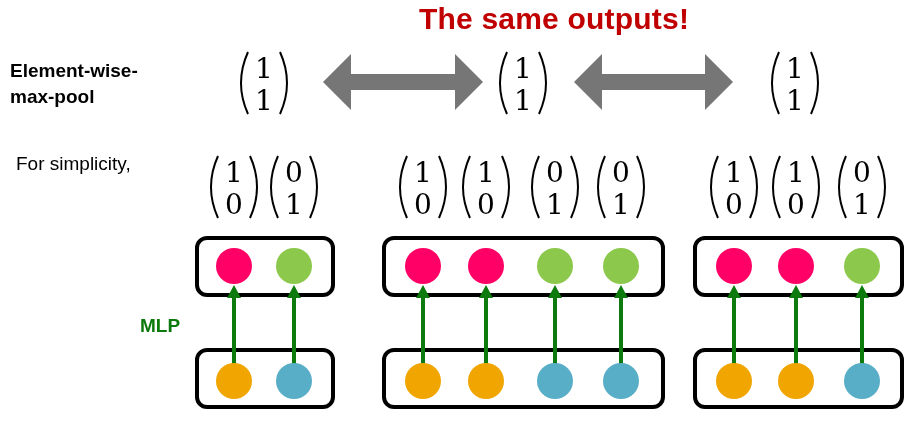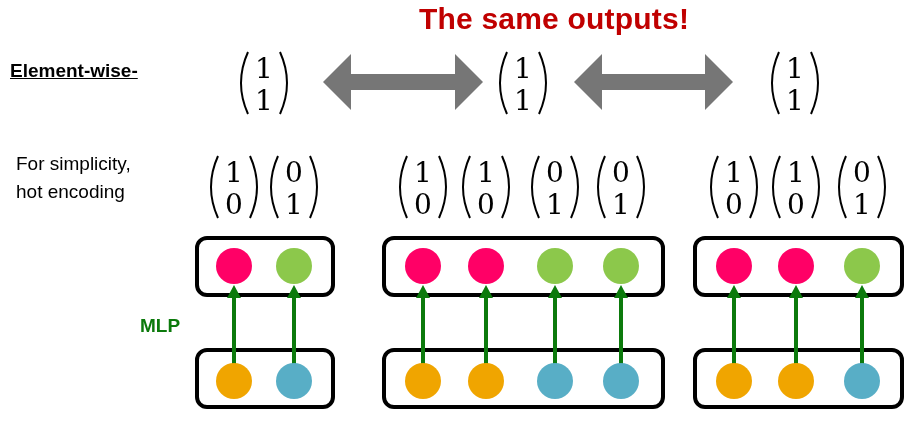--- a/index.html
+++ b/index.html
@@ -1,39 +1,39 @@
 <!DOCTYPE html>
 <html><head>
   <meta charset="utf-8">
   <style>
     html, body { margin: 0; padding: 0; background: #ffffff; }
     body { width: 907px; height: 423px; position: relative; overflow: hidden; font-family: "Liberation Sans", sans-serif; }
     .abs { position: absolute; }
     .title { left: 419px; top: 2px; font-size: 30px; font-weight: bold; color: #C00000; white-space: nowrap; letter-spacing: 0.2px; }
     .pool-label { left: 10px; top: 58px; font-size: 19px; font-weight: bold; color: #000; line-height: 26px; }
-    .pool-label span { display: block; text-decoration: underline; }
+    .pool-label span { display: block; }
     .note { left: 16px; top: 150px; font-size: 19px; color: #000; line-height: 28px; }
     .note span { display: block; }
     .note .mlp { color: #0C7A0C; font-weight: bold; display: inline; }
     .mlp-label { left: 140px; top: 315px; font-size: 19px; font-weight: bold; color: #0C7A0C; }
     svg.diagram { position: absolute; left: 0; top: 0; }
     .vec text { font-family: "DejaVu Serif", serif; font-size: 28px; fill: #000; }
   </style>
 </head>
 <body>
 
 <div class="abs title">The same outputs!</div>
 
 <div class="abs pool-label">
   <span>Element-wise-</span>
+  <span>max-pool</span>
 </div>
 
 <div class="abs note">
   <span>For simplicity,</span>
-  <span>hot encoding</span>
 </div>
 
 <div class="abs mlp-label">MLP</div>
 
 <svg class="diagram" id="diagram" width="907" height="423">
     <g class="vec">
       <path d="M 248 52 Q 234 83 248 114" fill="none" stroke="#000" stroke-width="2"></path>
       <path d="M 280 52 Q 294 83 280 114" fill="none" stroke="#000" stroke-width="2"></path>
       <text x="264" y="78" text-anchor="middle">1</text>
       <text x="264" y="110" text-anchor="middle">1</text>

